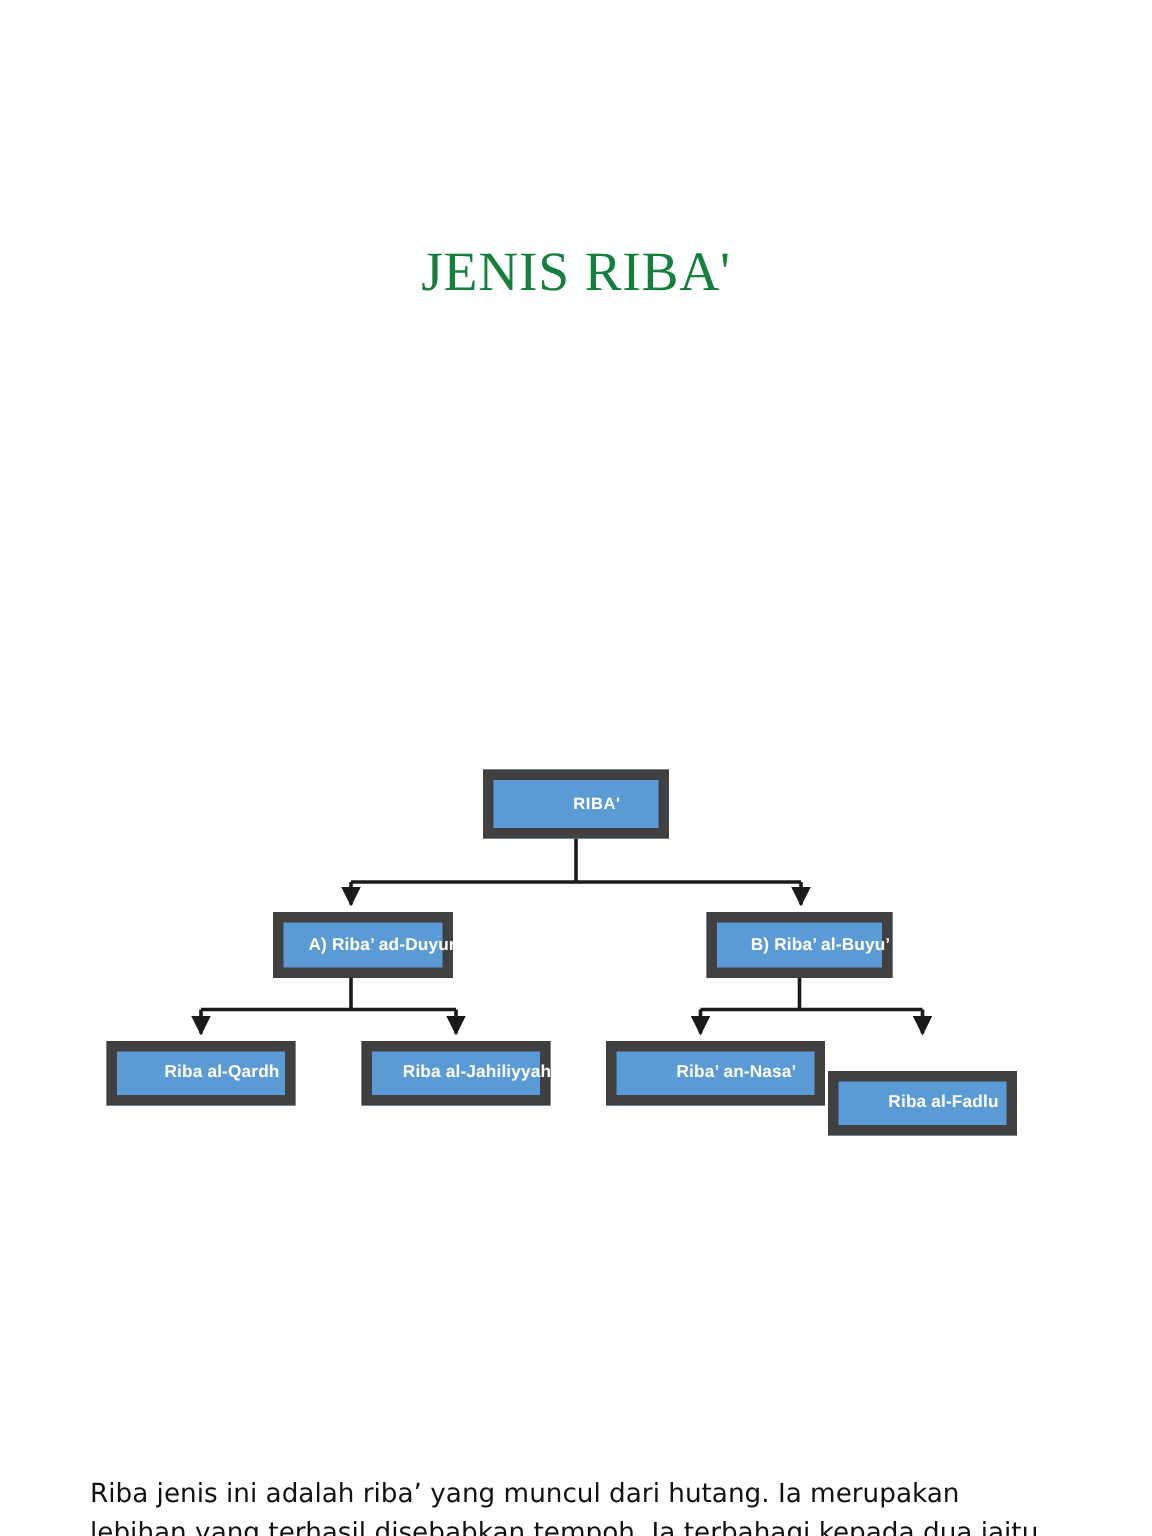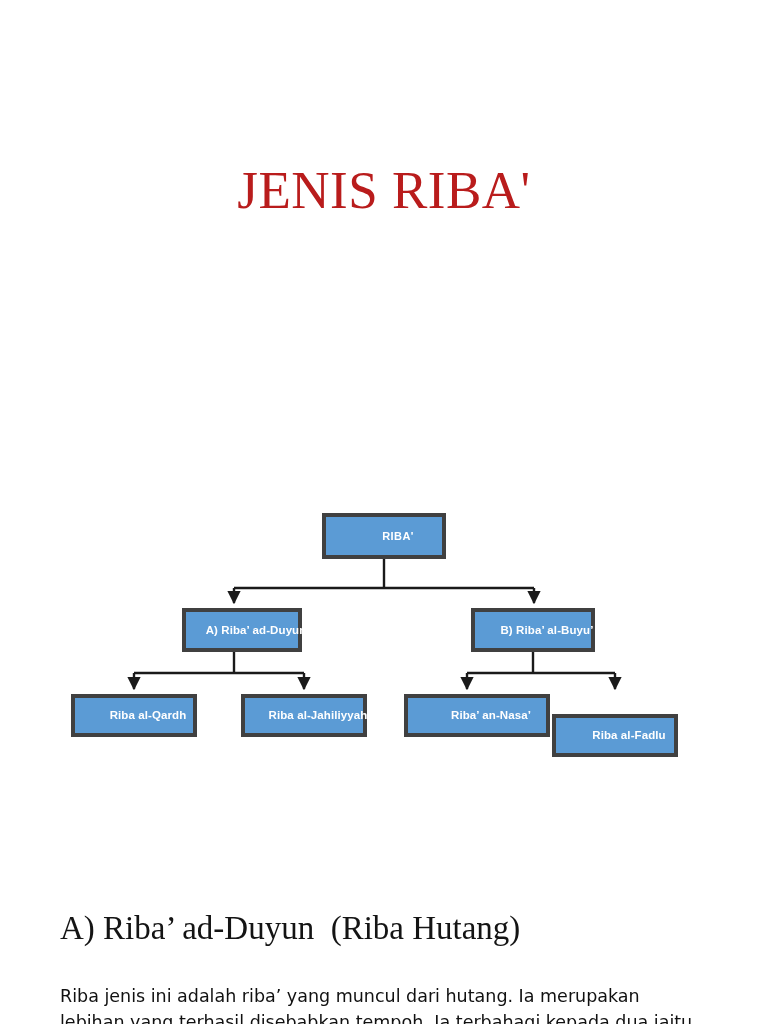--- a/index.html
+++ b/index.html
@@ -24,24 +24,24 @@
   }
 
   
   .slide-title {
     position: absolute;
     left: 0;
     top: 163px;
     width: 768px;
     text-align: center;
     font-family: "Liberation Serif", "DejaVu Serif", serif;
-    font-size: 53px;
+    font-size: 37px;
     font-weight: 400;
     letter-spacing: 0.5px;
-    color: #b91c1c;
+    color: #15803d;
     line-height: 1.05;
     white-space: pre;
   }
 
   
   .org-chart {
     position: absolute;
     left: 0;
     top: 0;
     width: 768px;
@@ -50,21 +50,21 @@
   }
   .org-chart .connectors {
     position: absolute;
     left: 0;
     top: 0;
   }
 
   .node {
     position: absolute;
     background: #5B9BD5;
-    border: 4px solid #404040;
+    border: 7px solid #404040;
     box-sizing: border-box;
     display: flex;
     align-items: center;
     justify-content: center;
     color: #ffffff;
     font-family: "Liberation Sans", sans-serif;
     font-weight: 700;
     font-size: 11.5px;
     letter-spacing: 0.1px;
     text-align: center;
@@ -151,20 +151,19 @@
     <div class="node node-l3a">Riba al-Qardh</div>
 
     <div class="node node-l3b">Riba al-Jahiliyyah</div>
 
     <div class="node node-l3c">Riba’ an-Nasa’</div>
 
     <div class="node node-l3d">Riba al-Fadlu</div>
 
   </div>
 
-  <div class="section-heading">A) Riba’ ad-Duyun  (Riba Hutang)</div>
 
   <div class="body-paragraph">
     <span class="line">Riba jenis ini adalah riba’ yang muncul dari hutang. Ia merupakan</span>
     <span class="line">lebihan yang terhasil disebabkan tempoh. Ia terbahagi kepada dua iaitu</span>
   </div>
 
 </div>
 
 </body></html>

